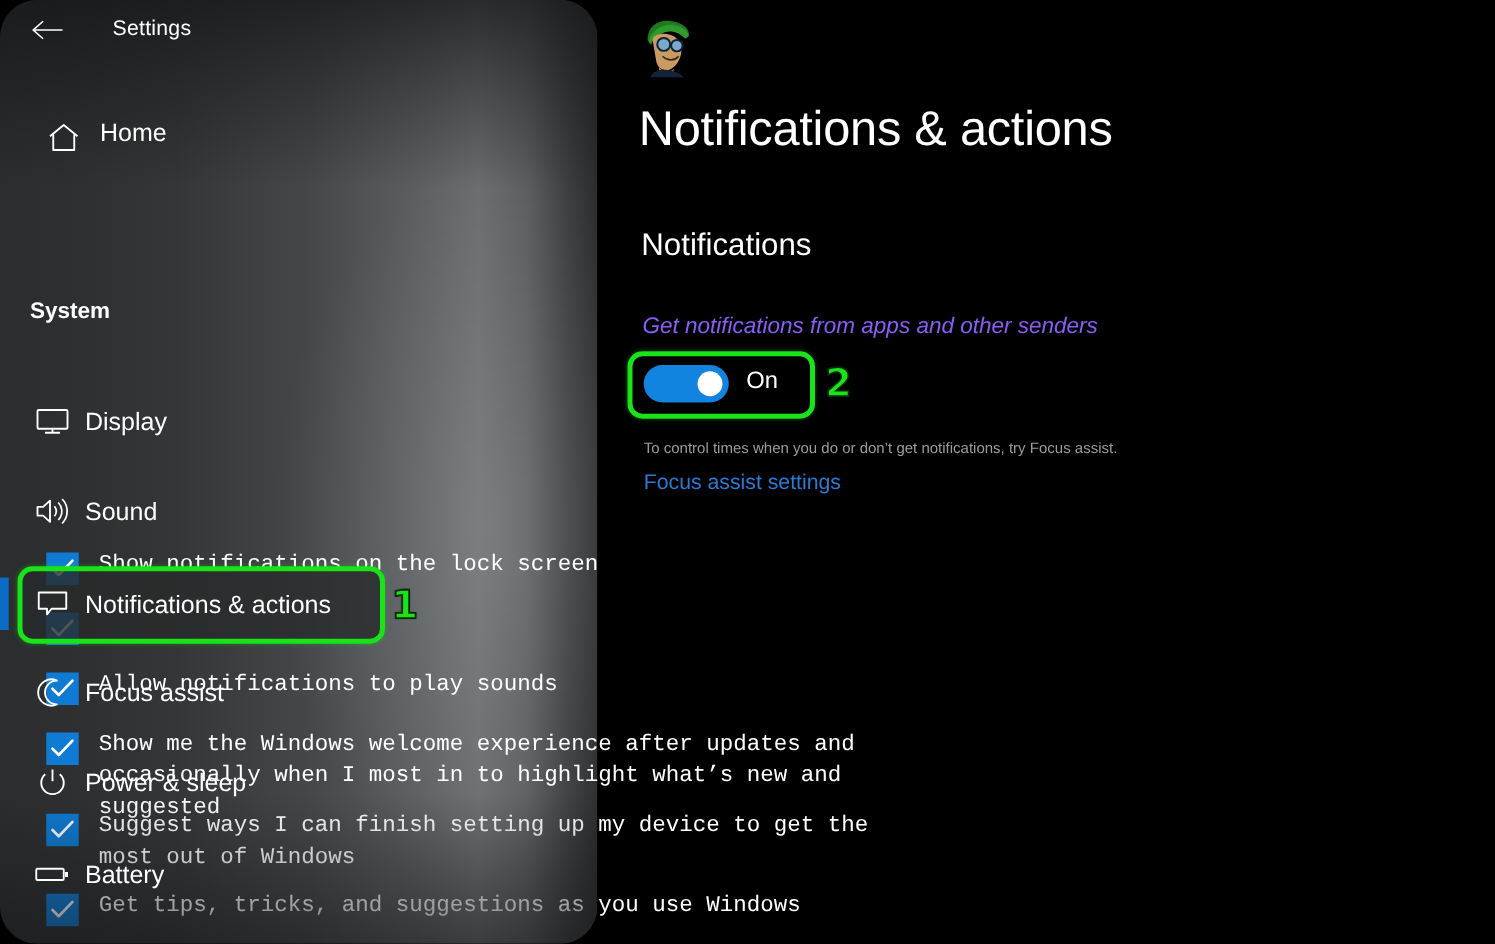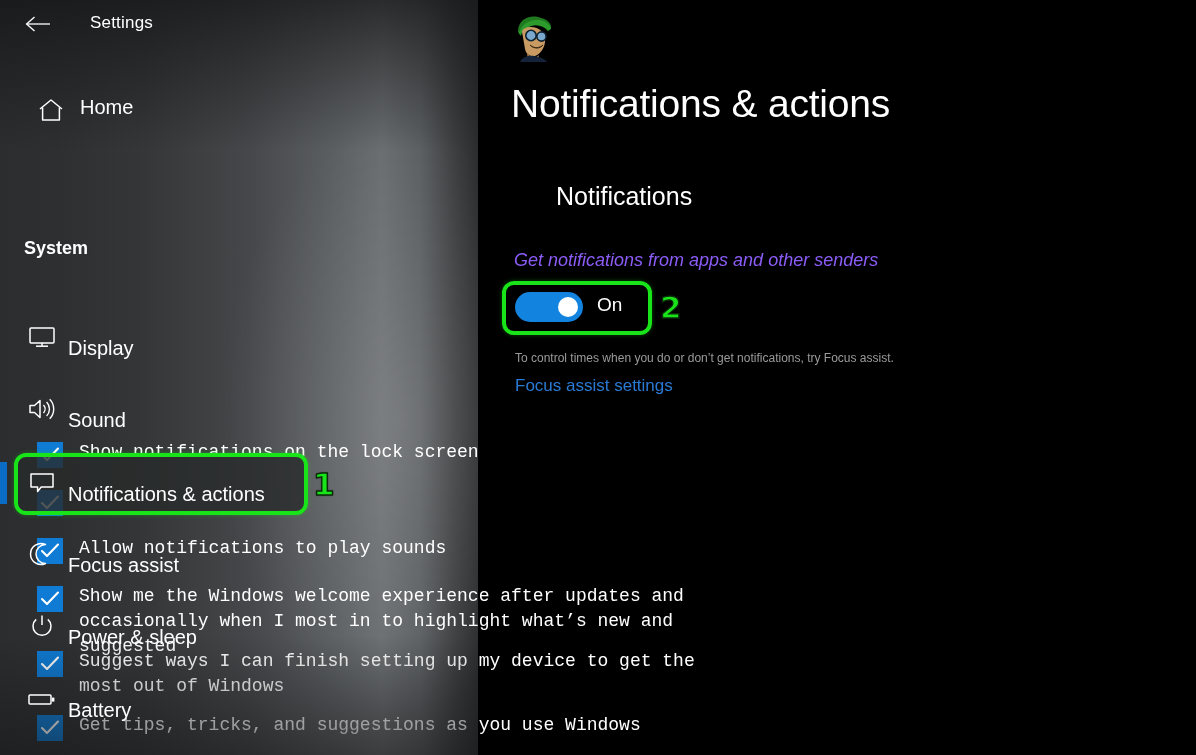--- a/index.html
+++ b/index.html
@@ -29,20 +29,21 @@
         #2b2d2e 0%,
         #2d2f30 12%,
         #343637 30%,
         #45474a 52%,
         #5c5f62 70%,
         #6a6d70 80%,
         #5b5e61 88%,
         #3c3e40 95%,
         #2a2c2d 100%);
     overflow: hidden;
+    border-radius: 30px;
   }
   #sidebar::after {
     content: "";
     position: absolute;
     left: 0; top: 0; right: 0; height: 150px;
     background: linear-gradient(180deg, rgba(20,21,22,0.75), rgba(20,21,22,0) 100%);
     pointer-events: none;
   }
   #sidebar::before {
     content: "";
@@ -136,21 +137,20 @@
   .nav-icon {
     position: absolute; left: 22px; top: 0;
     width: 40px; height: 48px;
     display: flex; align-items: center; justify-content: center;
   }
   .nav-label {
     position: absolute; left: 68px;
     font-size: 20px;
     color: #ffffff;
     white-space: nowrap;
-    margin-top: 10px;
   }
   .nav-item.selected .nav-label { color: #ffffff; }
 
   .sel-indicator {
     position: absolute;
     left: 0; top: 462px;
     width: 7px; height: 42px;
     background: #0a6cc4;
     z-index: 4;
   }
@@ -210,21 +210,20 @@
     font-weight: normal;
     color: #ffffff;
     letter-spacing: -0.2px;
   }
 
   .section-head {
     position: absolute;
     left: 35px; top: 182px;
     font-size: 25px;
     color: #ffffff;
-    margin-left: 43px;
   }
 
   .setting-label {
     position: absolute;
     left: 36px; top: 250px;
     font-size: 18px;
     color: #8b5cf6;
     font-style: italic;
   }
   .toggle {

